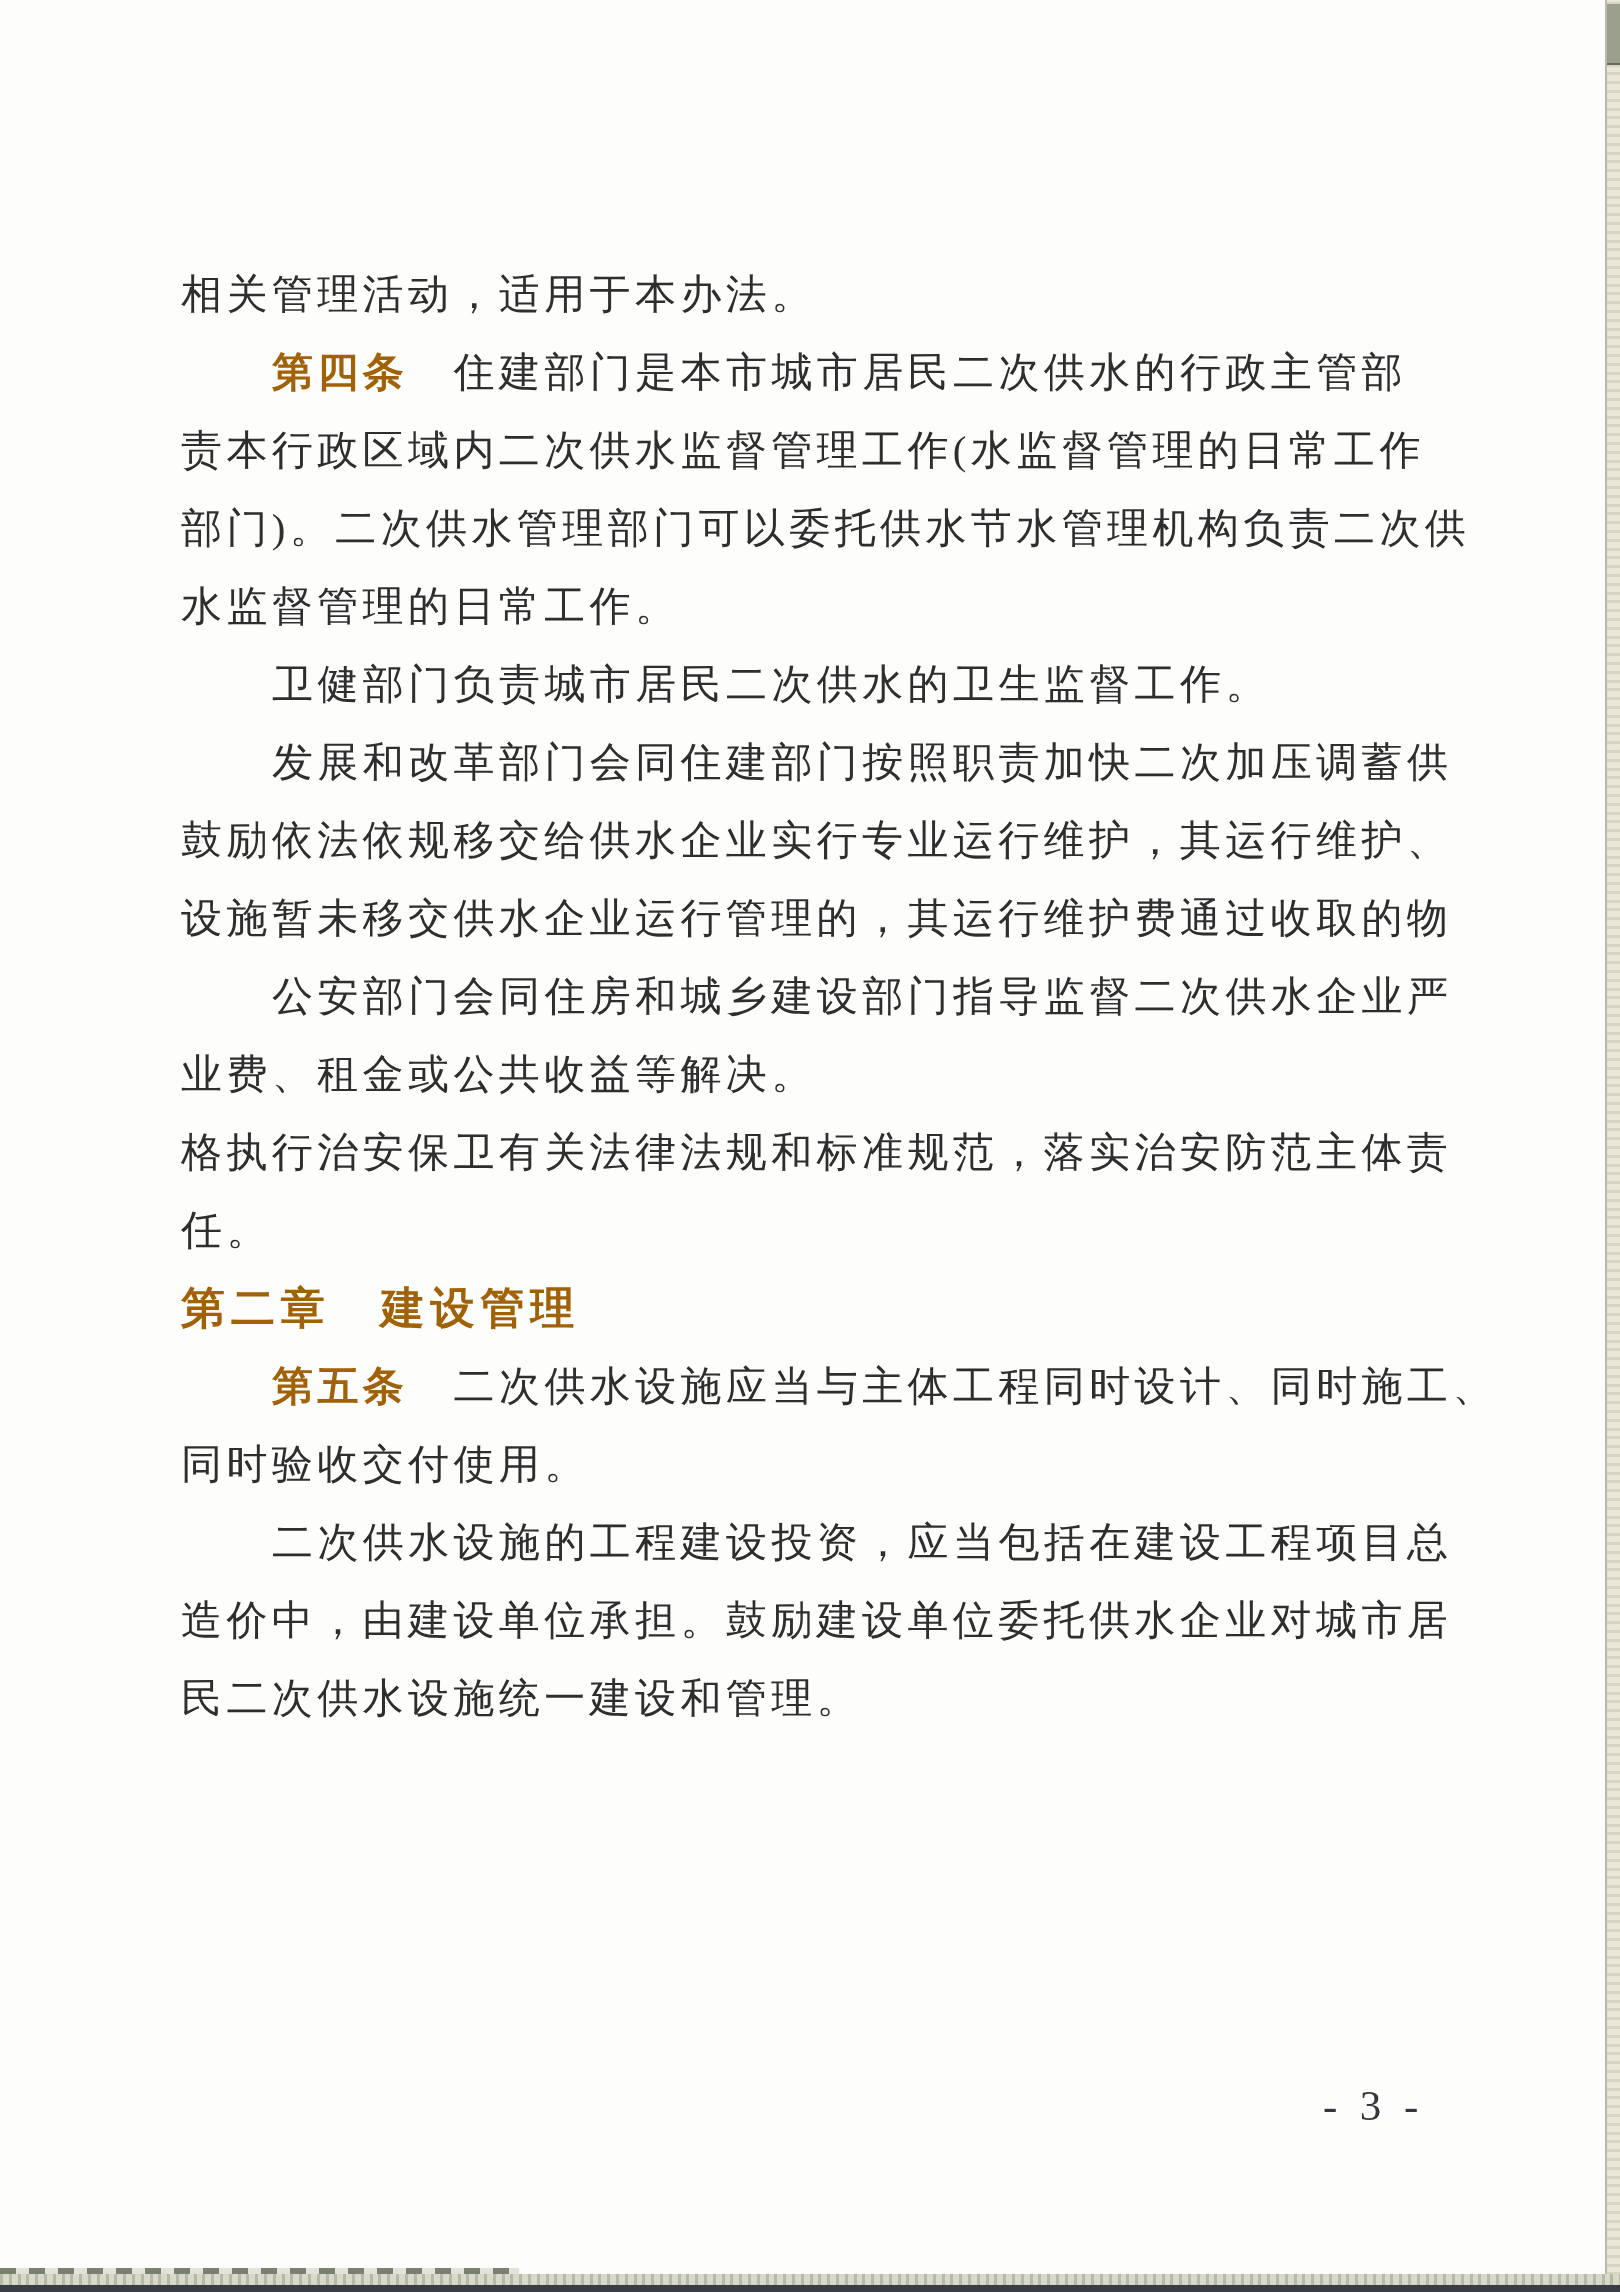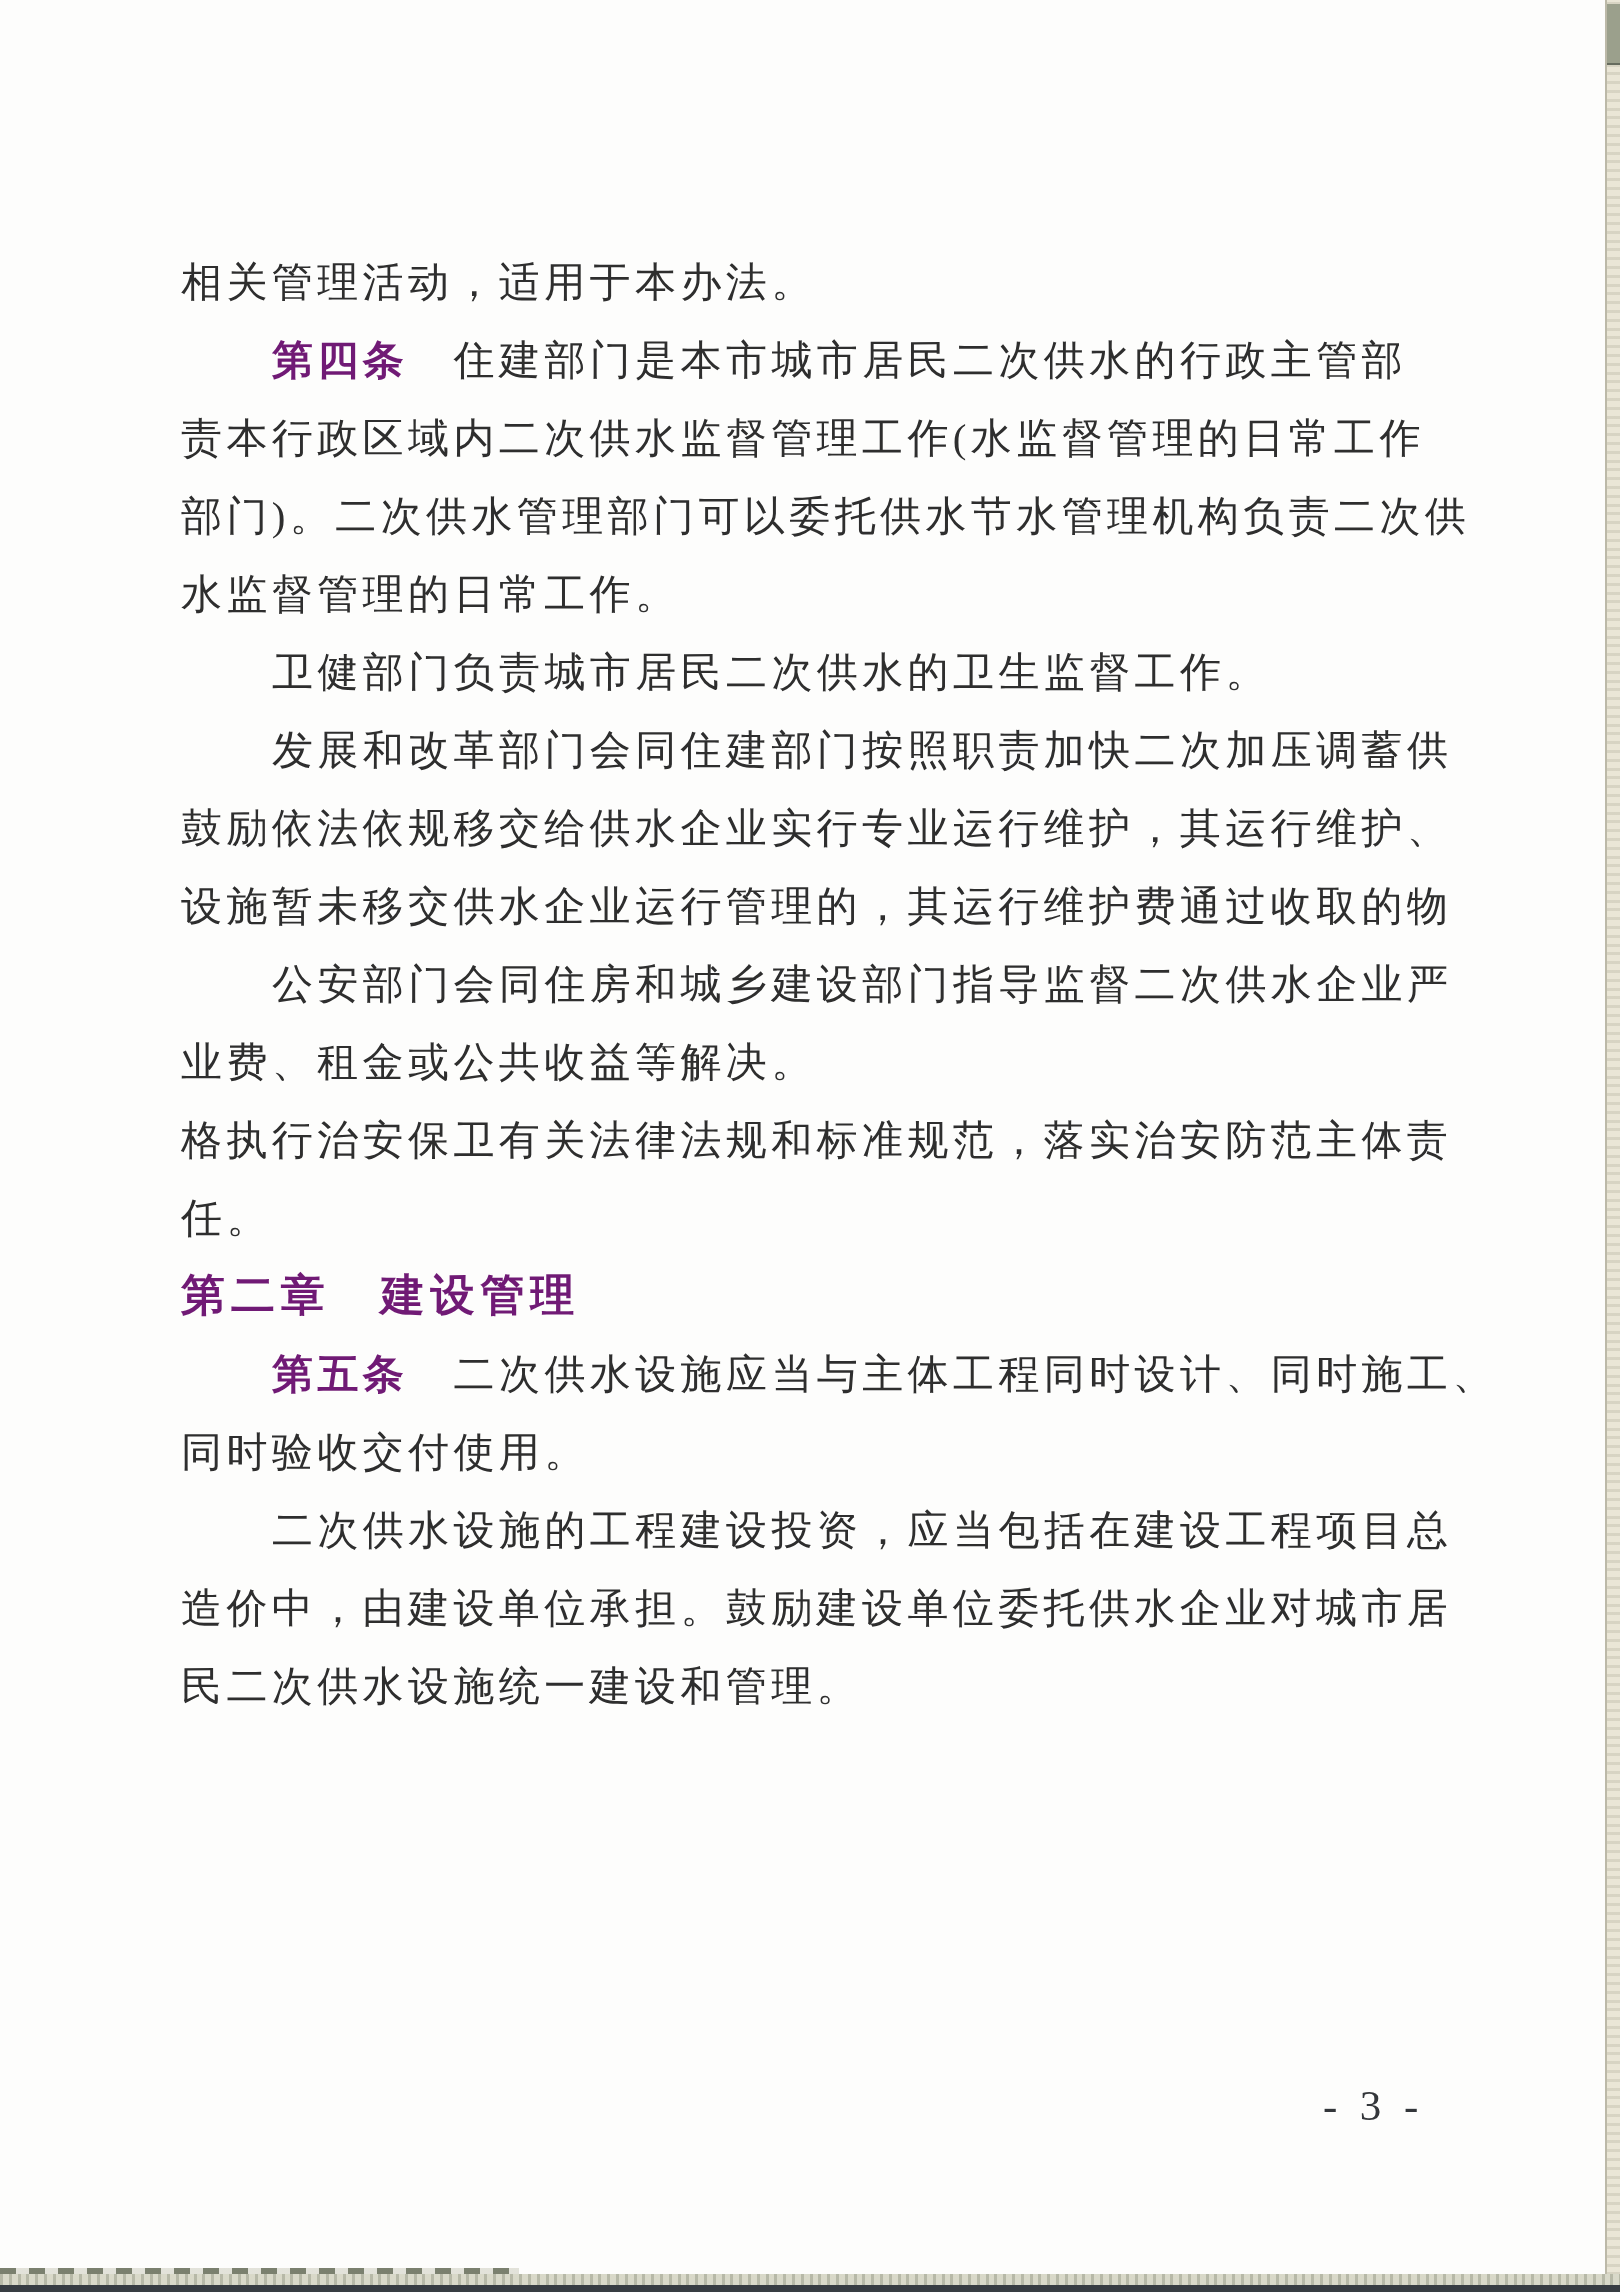--- a/index.html
+++ b/index.html
@@ -17,35 +17,35 @@
   .page{
     position:relative;
     width:1620px;height:2293px;
     background:var(--page_bg);
     overflow:hidden;
     font-family:"Liberation Serif", serif;
     color:var(--text_color);
   }
   .text-block{
     position:absolute;
-    left:181px;top:243px;
+    left:181px;top:255px;
     width:1245px;
   }
   .line{
     height:78px;
     line-height:78px;
     font-size:41px;
     letter-spacing:4.4px;
     white-space:nowrap;
   }
   .line.indent{padding-left:91px;}
   .line .bold{
     font-weight:bold;
-    font-family:Liberation Mono, monospace;
-    color:#701a75;
+    font-family:Liberation Sans, sans-serif;
+    color:#a16207;
   }
   .line.heading{
     text-align:left;
     font-size:44px;
     letter-spacing:5.9px;
     padding-left:0;
   }
   .page-number{
     position:absolute;
     left:1323px;top:2076px;

